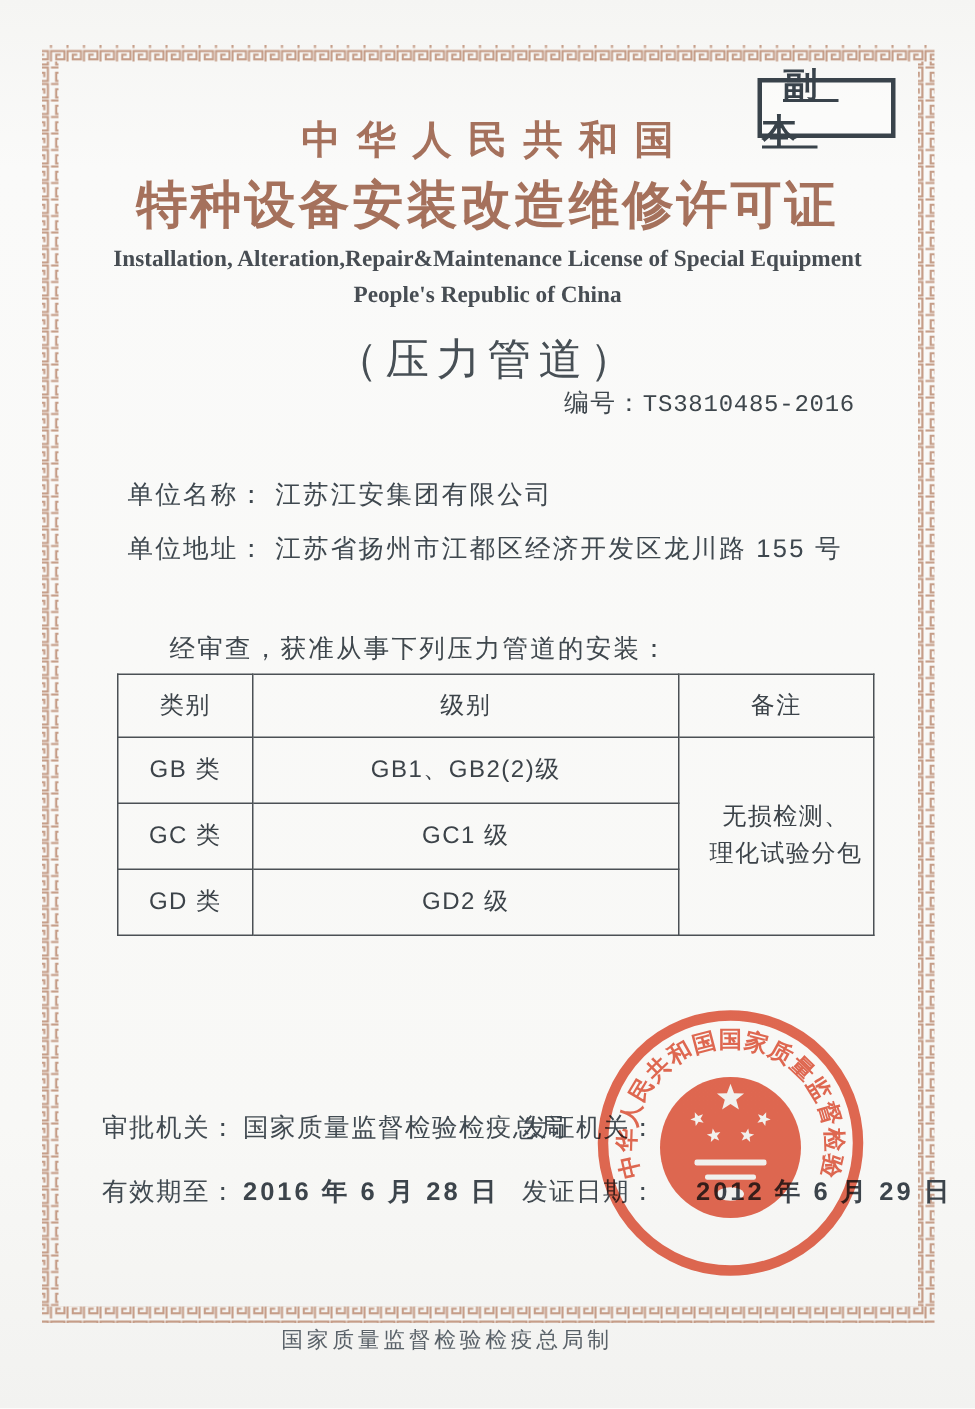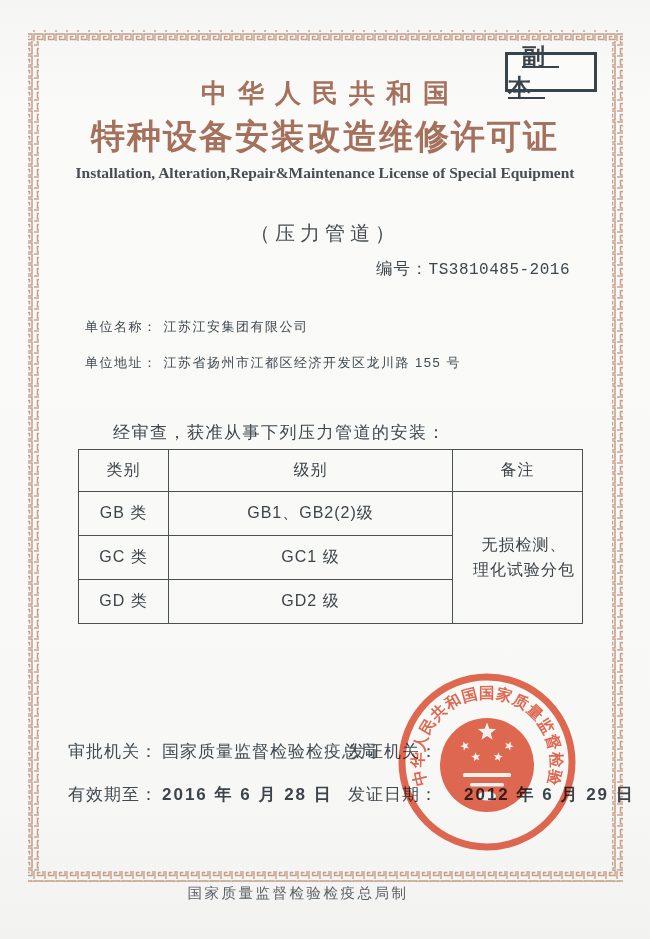--- a/index.html
+++ b/index.html
@@ -21,26 +21,26 @@
 
   .title-cn1 { left:0; width:100%; top:76px; text-align:center;
     font-size:26px; font-weight:700; color:#a5715c; letter-spacing:11px; text-indent:11px; }
   .title-cn2 { left:0; width:100%; top:114px; text-align:center;
     font-size:34px; font-weight:700; color:#a5715c; letter-spacing:2px; }
   .title-en  { left:0; width:100%; text-align:center;
     font-family:"Liberation Serif", serif; font-weight:700; color:#474d53; }
   .title-en1 { top:164px; font-size:15.5px; }
   .title-en2 { top:188px; font-size:15.5px; }
   .subtitle  { left:0; width:100%; top:220px; text-align:center;
-    font-size:20px; color:#474f55; letter-spacing:5px; font-weight:500; }
+    font-size:29px; color:#474f55; letter-spacing:5px; font-weight:500; }
 
   .license-no { top:258px; right:80px; font-size:16.5px; color:#3e464c; letter-spacing:1px; }
   .license-no .value { font-family:"Liberation Mono", monospace; font-size:16px; letter-spacing:0.5px; }
 
-  .field { left:85px; font-size:13px; color:#3f484f; letter-spacing:1.5px; }
+  .field { left:85px; font-size:17px; color:#3f484f; letter-spacing:1.5px; }
   .field-name { top:318px; }
   .field-addr { top:354px; }
   .field .label { margin-right:6px; }
 
   .intro { left:113px; top:421px; font-size:17px; color:#3f474d; letter-spacing:1.5px; }
 
   table.scope-table {
     position:absolute; left:78px; top:449px; width:504px;
     border-collapse:collapse; table-layout:fixed;
     font-size:16px; color:#3c4349;
@@ -86,20 +86,21 @@
     <rect x="612" y="41" width="11" height="830" fill="url(#mk-v)"></rect>
   </svg>
 
   <div class="copy-box">
     <span>副 本</span>
   </div>
 
   <div class="abs title-cn1">中华人民共和国</div>
   <div class="abs title-en title-en1">Installation, Alteration,Repair&amp;Maintenance License of Special Equipment</div>
   <div class="abs title-cn2">特种设备安装改造维修许可证</div>
+  <div class="abs title-en title-en2">People's Republic of China</div>
   <div class="abs subtitle">（压力管道）</div>
 
   <div class="abs license-no">
     <span class="label">编号：</span><span class="value">TS3810485-2016</span>
   </div>
 
   <div class="abs field field-name">
     <span class="label">单位名称：</span><span>江苏江安集团有限公司</span>
   </div>
   <div class="abs field field-addr">

